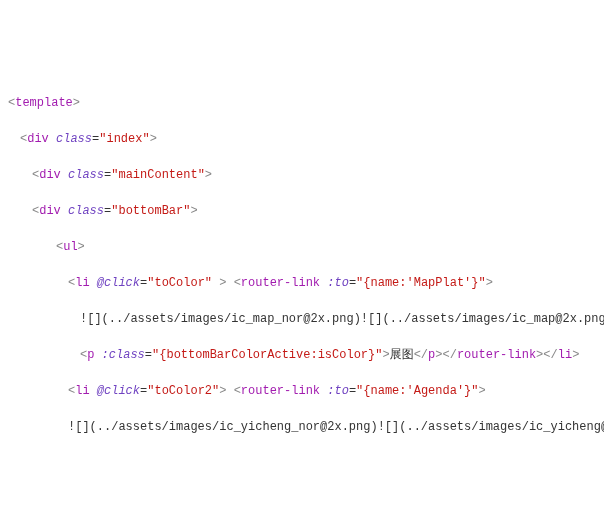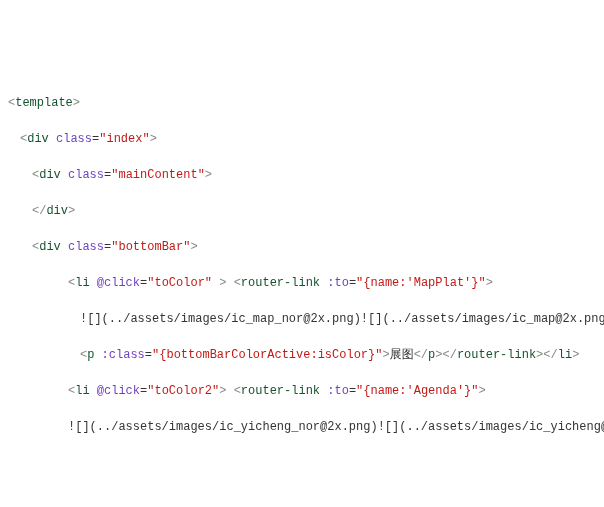--- a/index.html
+++ b/index.html
@@ -6,23 +6,23 @@
     margin: 0;
     padding: 4px 8px;
     font-family: Consolas, Monaco, 'Courier New', monospace;
     font-size: 12px;
     line-height: 18px;
     background: #ffffff;
     color: #333333;
     white-space: pre;
     overflow-x: hidden;
   }
-  .tag   { color: #14532d; }   
+  .tag   { color: #a21caf; }   
   .punc  { color: #888888; }   
-  .attr  { color: #6f42c1; }   
+  .attr  { color: #6f42c1; font-style: italic; }   
   .val   { color: #c41a16; }   
   .eq    { color: #333333; }
   .txt   { color: #333333; }
   .line  { display: block; }
   .i0 { padding-left: 0px; }
   .i1 { padding-left: 12px; }
   .i2 { padding-left: 24px; }
   .i3 { padding-left: 36px; }
   .i4 { padding-left: 48px; }
   .i5 { padding-left: 60px; }
@@ -30,22 +30,22 @@
 </style>
 </head>
 <body>
 
 
 
 <div>
 <span class="line i0"><span class="punc">&lt;</span><span class="tag">template</span><span class="punc">&gt;</span></span>
 <span class="line i1"><span class="punc">&lt;</span><span class="tag">div</span> <span class="attr">class</span><span class="eq">=</span><span class="val">"index"</span><span class="punc">&gt;</span></span>
 <span class="line i2"><span class="punc">&lt;</span><span class="tag">div</span> <span class="attr">class</span><span class="eq">=</span><span class="val">"mainContent"</span><span class="punc">&gt;</span></span>
-<span class="line i2"><span class="punc">&lt;/</span><span class="tag">div</span><span class="punc">&gt;</span></span>
 <span class="line i2"><span class="punc">&lt;</span><span class="tag">div</span> <span class="attr">class</span><span class="eq">=</span><span class="val">"bottomBar"</span><span class="punc">&gt;</span></span>
+<span class="line i4"><span class="punc">&lt;</span><span class="tag">ul</span><span class="punc">&gt;</span></span>
 <span class="line i5"><span class="punc">&lt;</span><span class="tag">li</span> <span class="attr">@click</span><span class="eq">=</span><span class="val">"toColor"</span> <span class="punc">&gt;</span> <span class="punc">&lt;</span><span class="tag">router-link</span> <span class="attr">:to</span><span class="eq">=</span><span class="val">"{name:'MapPlat'}"</span><span class="punc">&gt;</span></span>
 <span class="line i6"><span class="txt">![](../assets/images/ic_map_nor@2x.png)![](../assets/images/ic_map@2x.png)</span></span>
 <span class="line i6"><span class="punc">&lt;</span><span class="tag">p</span> <span class="attr">:class</span><span class="eq">=</span><span class="val">"{bottomBarColorActive:isColor}"</span><span class="punc">&gt;</span><span class="txt">展图</span><span class="punc">&lt;/</span><span class="tag">p</span><span class="punc">&gt;&lt;/</span><span class="tag">router-link</span><span class="punc">&gt;&lt;/</span><span class="tag">li</span><span class="punc">&gt;</span></span>
 <span class="line i5"><span class="punc">&lt;</span><span class="tag">li</span> <span class="attr">@click</span><span class="eq">=</span><span class="val">"toColor2"</span><span class="punc">&gt;</span> <span class="punc">&lt;</span><span class="tag">router-link</span> <span class="attr">:to</span><span class="eq">=</span><span class="val">"{name:'Agenda'}"</span><span class="punc">&gt;</span></span>
 <span class="line i5"><span class="txt">![](../assets/images/ic_yicheng_nor@2x.png)![](../assets/images/ic_yicheng@2x.p</span></span>
 
 
 
 
 

